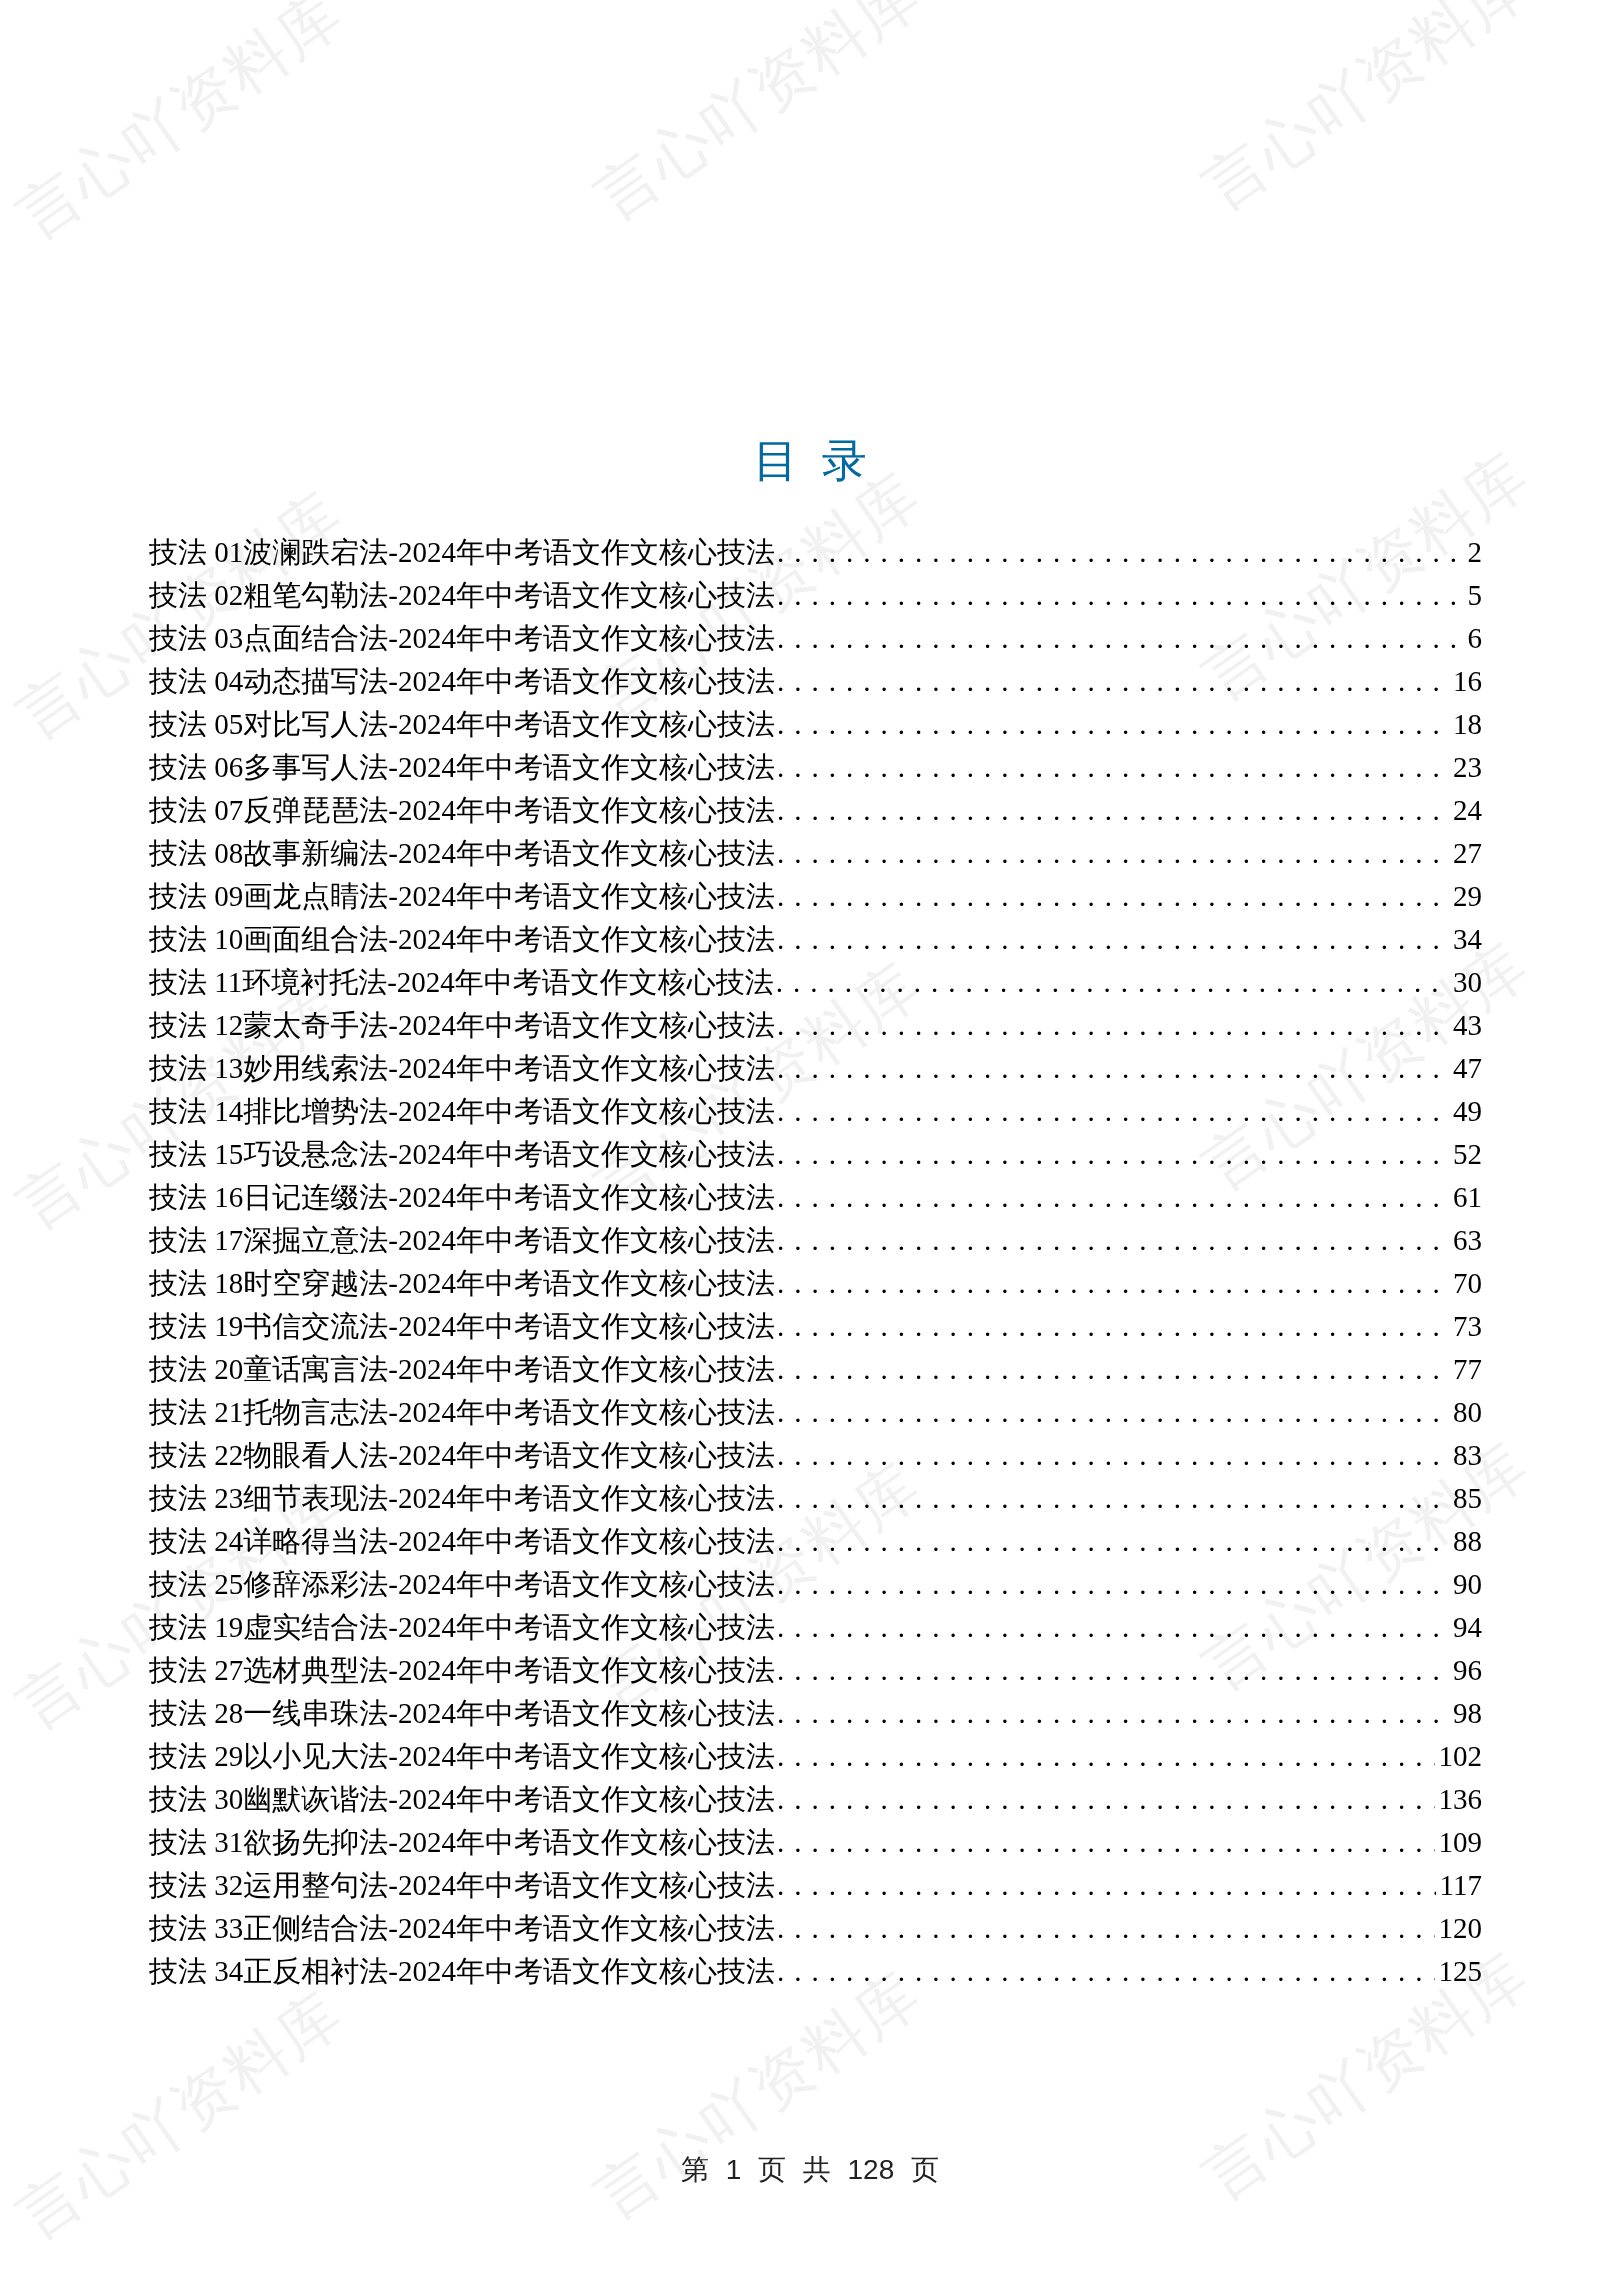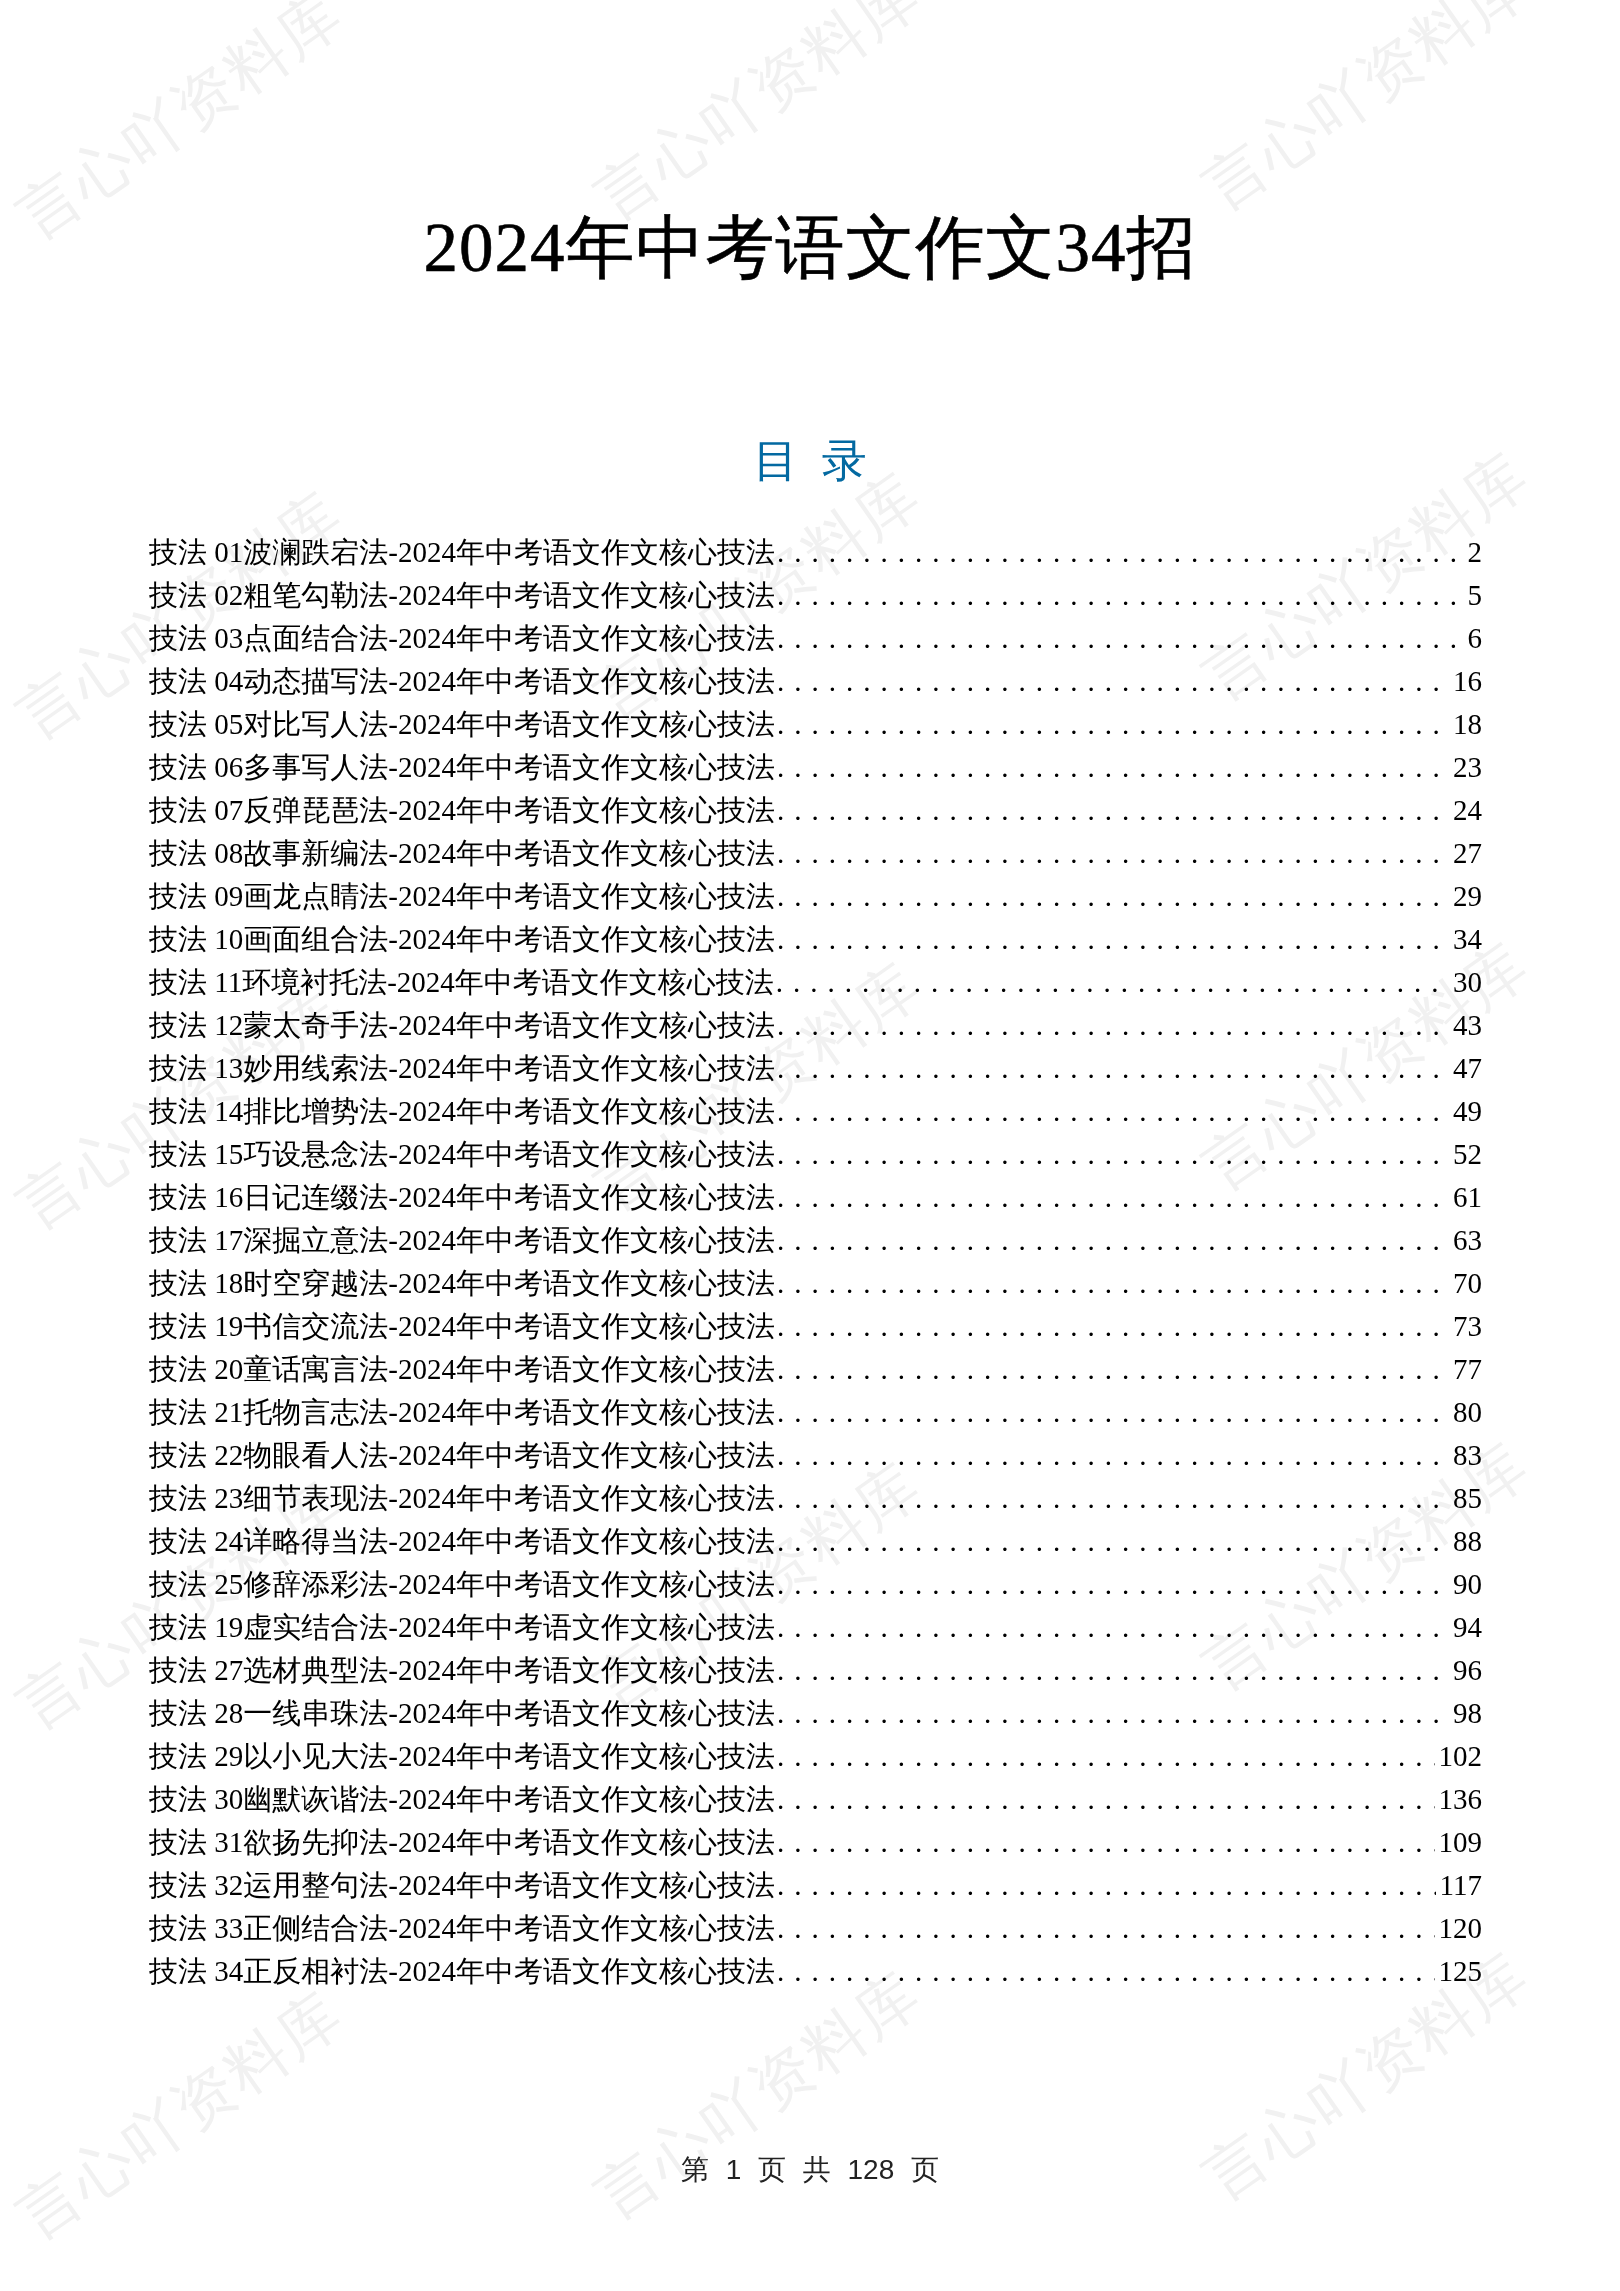--- a/index.html
+++ b/index.html
@@ -148,21 +148,20 @@
     <div class="watermark" style="left: 1235px; top: 1127px;">言心吖资料库</div>
     <div class="watermark" style="left: 49px; top: 1666px;">言心吖资料库</div>
     <div class="watermark" style="left: 627px; top: 1647px;">言心吖资料库</div>
     <div class="watermark" style="left: 1235px; top: 1627px;">言心吖资料库</div>
     <div class="watermark" style="left: 49px; top: 2176px;">言心吖资料库</div>
     <div class="watermark" style="left: 627px; top: 2156px;">言心吖资料库</div>
     <div class="watermark" style="left: 1235px; top: 2137px;">言心吖资料库</div>
   </div>
 
 <div class="page">
-  <h1 class="title" style="margin:0;font-weight:normal;">2024年中考语文作文34招</h1>
   <div class="toc-heading">目录</div>
 
   <ul class="toc" id="toc-list">
       <li class="toc-row">
         <span class="toc-num">技法 01</span>
         <span class="label-gap"></span>
         <span class="toc-title">波澜跌宕法</span>
         <span class="toc-title">-2024年中考语文作文核心技法</span>
         <span class="toc-leader"></span>
         <span class="toc-page">2</span>

